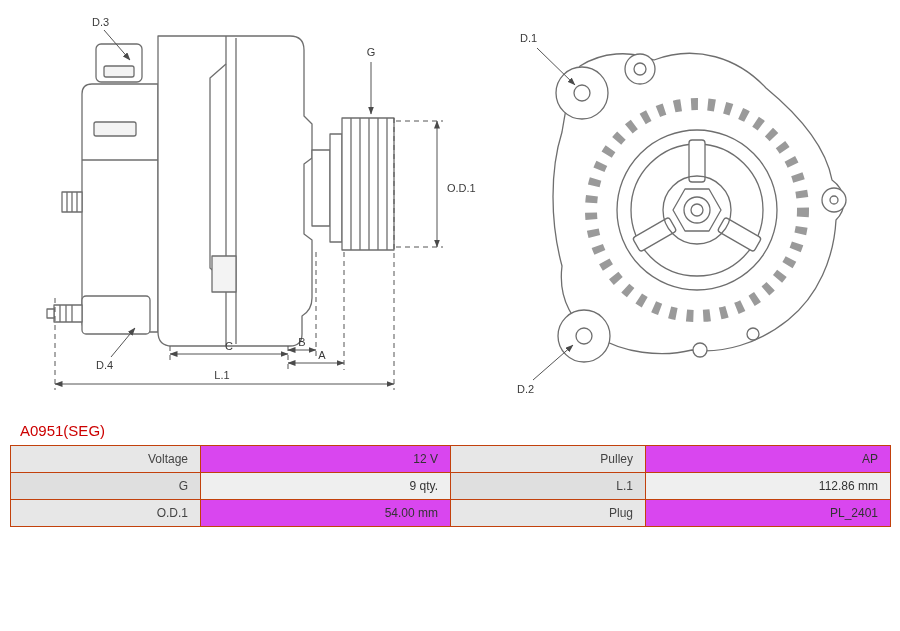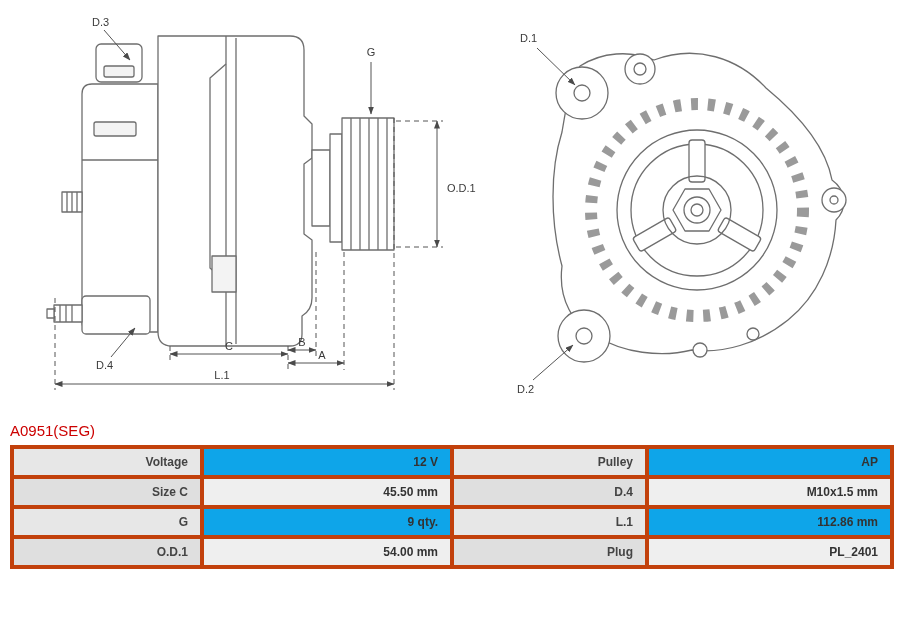--- a/index.html
+++ b/index.html
@@ -1,24 +1,24 @@
 <!DOCTYPE html>
 <html><head>
 <meta charset="utf-8">
 <style>
   * { box-sizing: border-box; }
   body { margin: 0; background: #ffffff; font-family: "Liberation Sans", sans-serif; }
   .page { width: 900px; height: 631px; background: #fff; position: relative; overflow: hidden; }
   .diagram-wrap { width: 900px; height: 415px; }
   svg text { font-family: "Liberation Sans", sans-serif; font-size: 11px; fill: #3a3a3a; }
-  .part-number { padding: 7px 12px 5px 10px; font-size: 15px; color: #cc0000; cursor: pointer; }
+  .part-number { padding: 7px 12px 5px 10px; font-size: 15px; color: #cc0000; cursor: pointer; margin-left: 10px; }
   table.specs { width: 880px; margin: 1px 10px 0 10px; border-collapse: collapse; font-size: 12px; color: #333; table-layout: fixed; }
-  table.specs td { padding: 6px 12px; border: 4px solid #c2410c; text-align: right; white-space: nowrap; overflow: hidden; height: 27px; font-weight: bold; }
+  table.specs td { padding: 6px 12px; border: 1px solid #c2410c; text-align: right; white-space: nowrap; overflow: hidden; height: 27px; }
   td.lbl { background: #e7e7e7; color: #444; }
-  td.val { background: #0ea5e9; }
+  td.val { background: #d946ef; }
   tr:nth-child(even) td.lbl { background: #dfdfdf; }
   tr:nth-child(even) td.val { background: #efefef; }
 </style>
 </head>
 <body>
 
 <div class="page">
 
   <div class="diagram-wrap">
     <svg viewBox="0 0 900 415" width="900" height="415">
@@ -152,26 +152,20 @@
         <col style="width:245px">
     </colgroup>
     <tbody>
       <tr>
         <td class="lbl">Voltage</td>
         <td class="val">12 V</td>
         <td class="lbl">Pulley</td>
         <td class="val">AP</td>
       </tr>
       <tr>
-        <td class="lbl">Size C</td>
-        <td class="val">45.50 mm</td>
-        <td class="lbl">D.4</td>
-        <td class="val">M10x1.5 mm</td>
-      </tr>
-      <tr>
         <td class="lbl">G</td>
         <td class="val">9 qty.</td>
         <td class="lbl">L.1</td>
         <td class="val">112.86 mm</td>
       </tr>
       <tr>
         <td class="lbl">O.D.1</td>
         <td class="val">54.00 mm</td>
         <td class="lbl">Plug</td>
         <td class="val">PL_2401</td>

